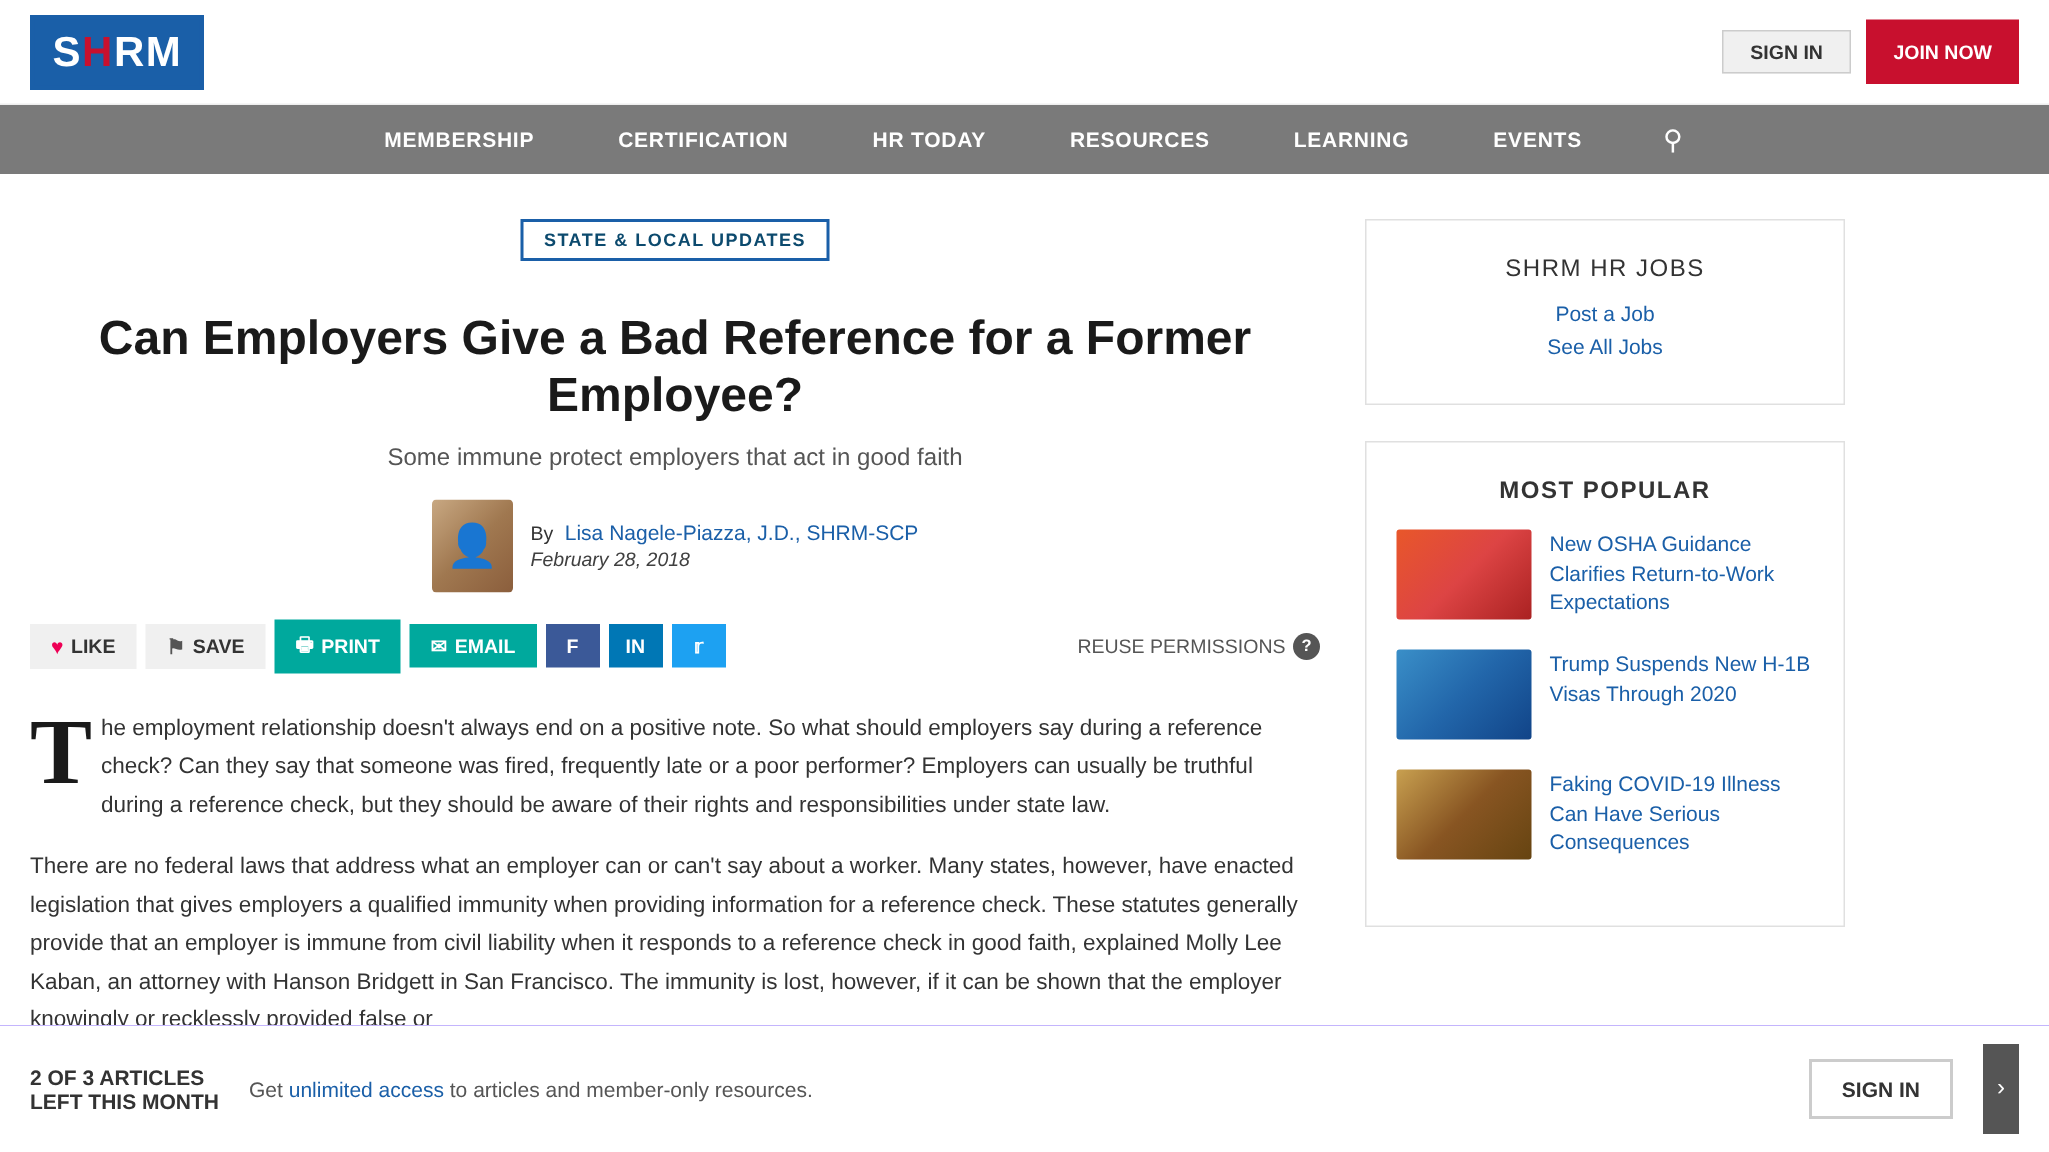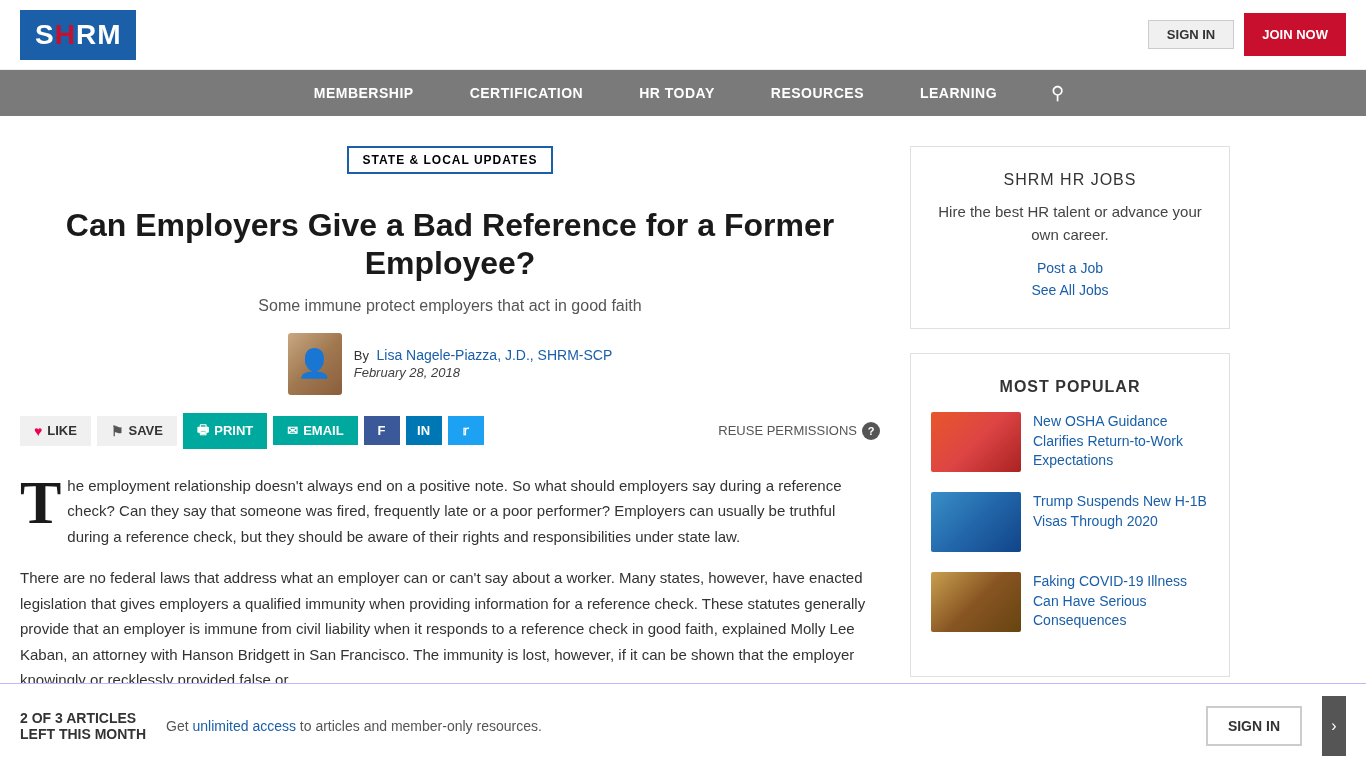--- a/index.html
+++ b/index.html
@@ -102,21 +102,21 @@
     }
     .sidebar {
       width: 320px;
       flex-shrink: 0;
     }
 
     
     .tag-btn {
       display: inline-block;
       border: 2px solid #1a5fa8;
-      color: #000000;
+      color: #0c4a6e;
       font-size: 12px;
       font-weight: bold;
       letter-spacing: 1px;
       padding: 5px 14px;
       margin-bottom: 18px;
       text-transform: uppercase;
       cursor: pointer;
     }
     .article-title {
       font-size: 32px;
@@ -354,20 +354,21 @@
     <button class="btn-join-now">JOIN NOW</button>
   </div>
 </div>
 
 <nav class="nav">
   <a class="nav-item">MEMBERSHIP</a>
   <a class="nav-item">CERTIFICATION</a>
   <a class="nav-item">HR TODAY</a>
   <a class="nav-item">RESOURCES</a>
   <a class="nav-item">LEARNING</a>
+  <a class="nav-item">EVENTS</a>
   <span class="nav-search">⚲</span>
 </nav>
 
 <div class="main-container">
 
   <div class="content-area">
     <div style="text-align:center; margin-bottom:14px;">
       <span class="tag-btn">STATE &amp; LOCAL UPDATES</span>
     </div>
     <h1 class="article-title">Can Employers Give a Bad Reference for a Former Employee?</h1>
@@ -424,21 +425,20 @@
         <span>he employment relationship doesn't always end on a positive note. So what should employers say during a reference check? Can they say that someone was fired, frequently late or a poor performer? Employers can usually be truthful during a reference check, but they should be aware of their rights and responsibilities under state law.</span>
       </p>
       <p class="para">There are no federal laws that address what an employer can or can't say about a worker. Many states, however, have enacted legislation that gives employers a qualified immunity when providing information for a reference check. These statutes generally provide that an employer is immune from civil liability when it responds to a reference check in good faith, explained Molly Lee Kaban, an attorney with Hanson Bridgett in San Francisco. The immunity is lost, however, if it can be shown that the employer knowingly or recklessly provided false or</p>
     </div>
   </div>
 
   <div class="sidebar">
 
     <div class="sidebar-box">
       <div class="sidebar-box-title">SHRM HR JOBS</div>
-      <div class="sidebar-box-desc">Hire the best HR talent or advance your own career.</div>
       <a class="sidebar-link">Post a Job</a>
       <a class="sidebar-link">See All Jobs</a>
     </div>
 
     <div class="sidebar-box" style="text-align:left;">
       <div class="most-popular-title">MOST POPULAR</div>
 
       <div class="popular-item">
         <div class="popular-thumb thumb-1"></div>
         <span class="popular-text">New OSHA Guidance Clarifies Return-to-Work Expectations</span>

